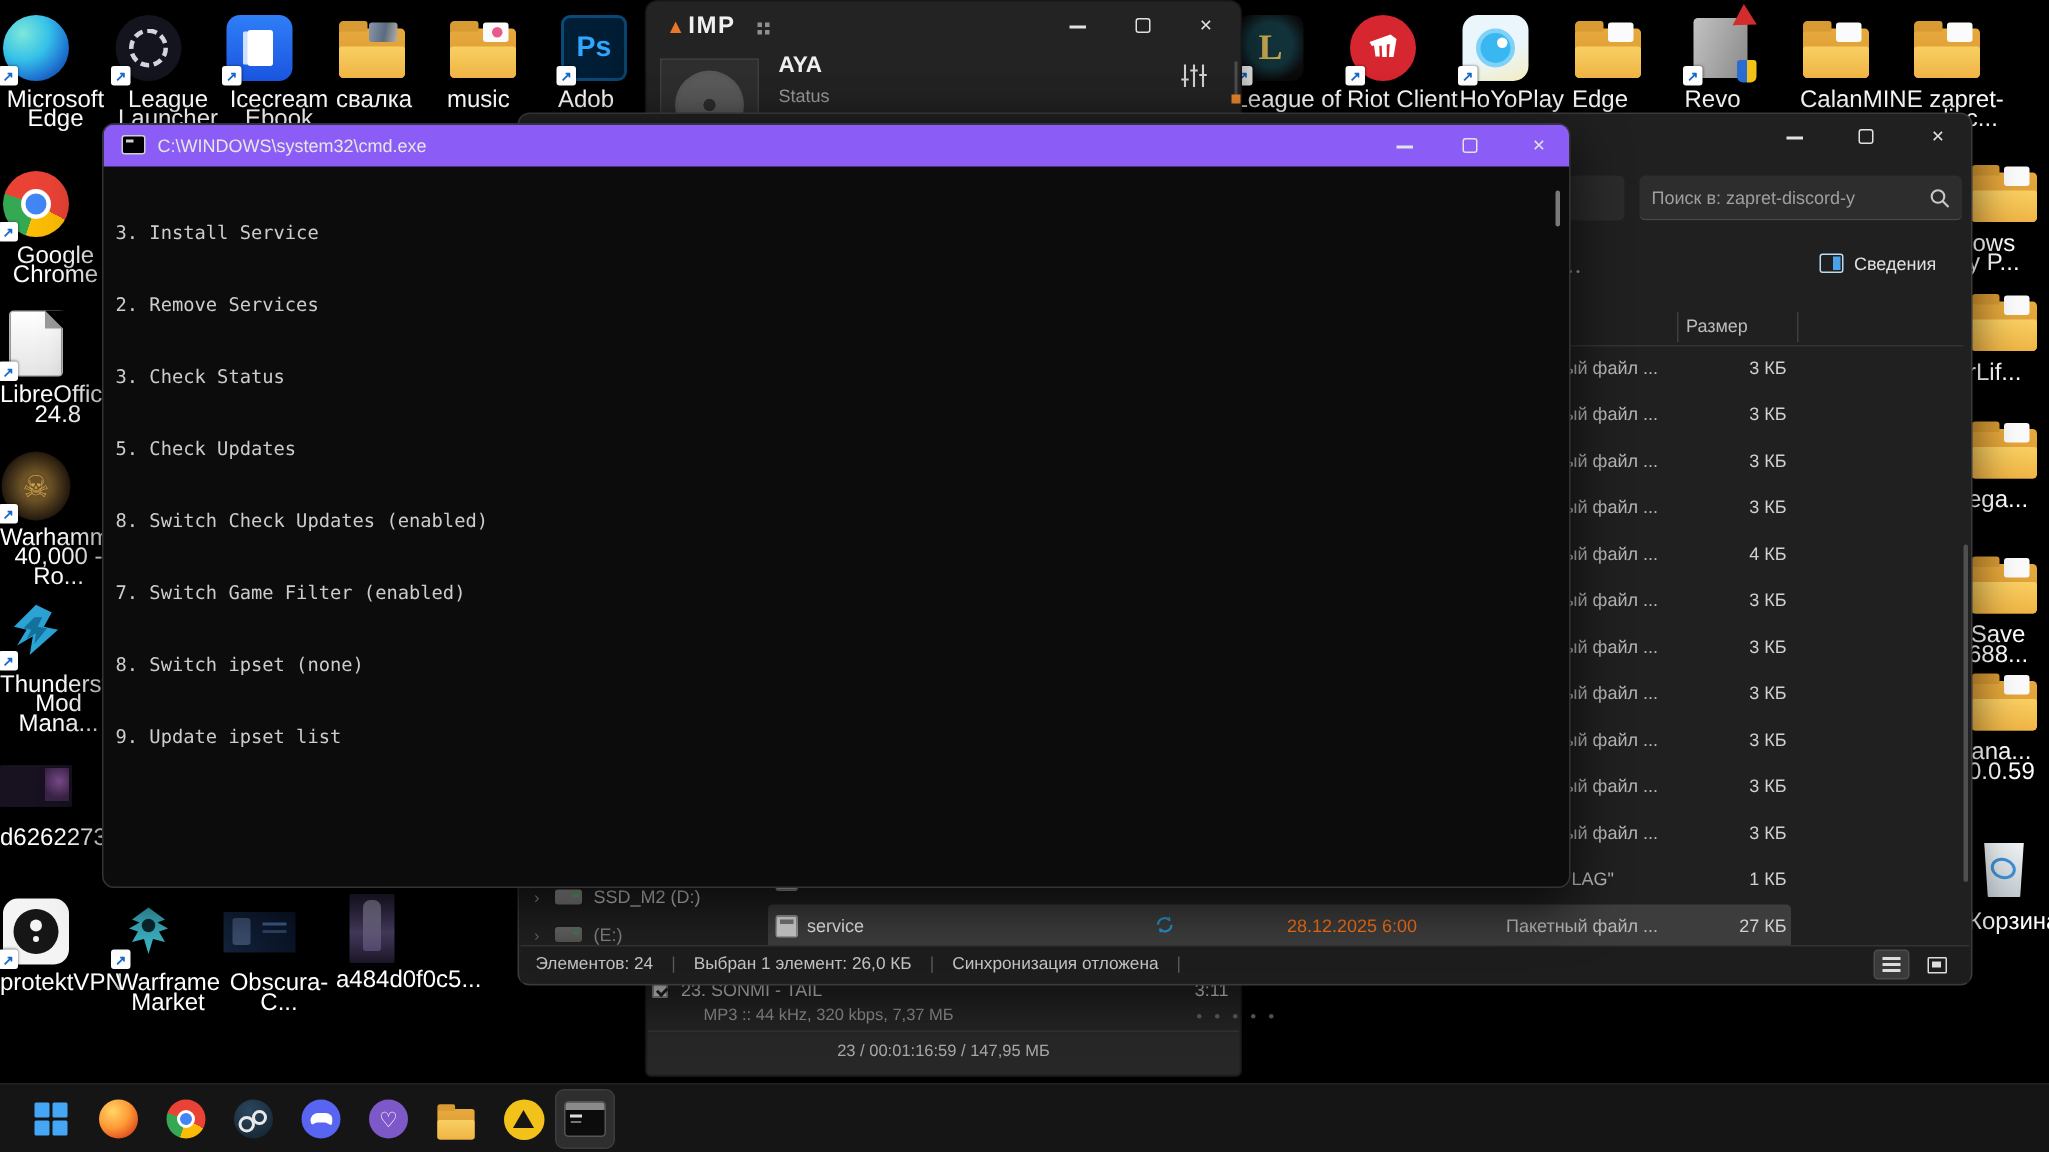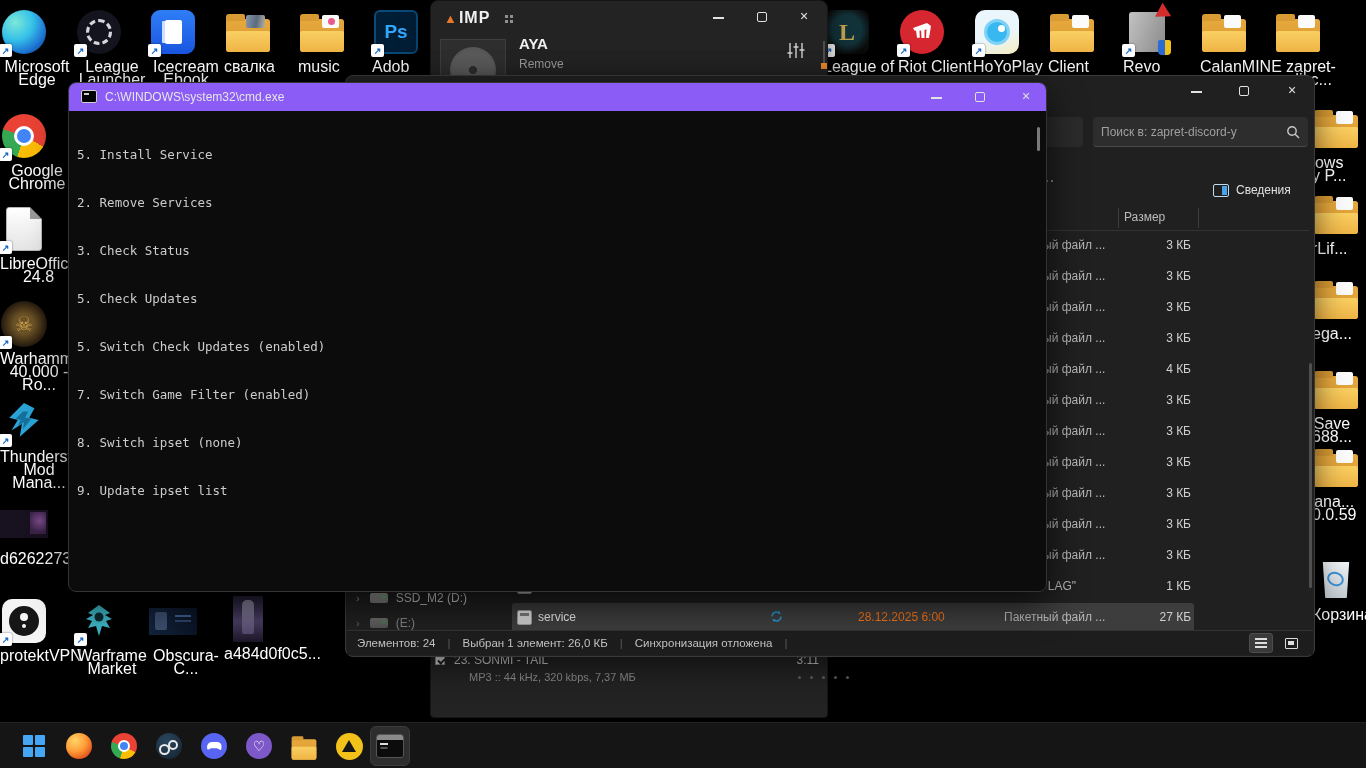--- a/index.html
+++ b/index.html
@@ -74,21 +74,21 @@
 .apl-sub{position:absolute;left:38px;right:8px;top:669px;height:14px;font-size:11px;color:#8a8a8a;display:flex;align-items:center}
 .apl-dots{margin-left:auto;margin-right:18px;width:3px;height:3px;border-radius:50%;background:#5c5c5c;box-shadow:12px 0 #5c5c5c,24px 0 #5c5c5c,36px 0 #5c5c5c,48px 0 #5c5c5c}
 .apl-foot{position:absolute;left:1px;right:1px;bottom:1px;height:29px;background:#272727;border-top:1px solid #333;text-align:center;font-size:11px;color:#a8a8a8;line-height:26px}
 
 
 .expl{position:absolute;left:345px;top:75px;width:970px;height:582px;background:#202020;border:1px solid #3a3a3a;border-radius:8px;z-index:2;box-shadow:0 10px 30px rgba(0,0,0,.55)}
 .ex-addr{position:absolute;left:690px;top:41px;width:47px;height:30px;background:#2b2b2b;border-radius:4px}
 .ex-search{position:absolute;left:747px;top:41px;width:215px;height:30px;background:#2d2d2d;border-radius:4px;border-bottom:1px solid #4a4a4a;display:flex;align-items:center;padding:0 8px;font-size:12px;color:#9f9f9f;white-space:nowrap;overflow:hidden}
 .ex-search svg{margin-left:auto;flex:none}
 .ex-more{position:absolute;left:700px;top:104px;width:2px;height:2px;border-radius:50%;background:#9a9a9a;box-shadow:5px 0 #9a9a9a}
-.ex-details{position:absolute;left:867px;top:93px;height:28px;display:flex;align-items:flex-end;gap:7px;font-size:12px;color:#e0e0e0}
+.ex-details{position:absolute;left:867px;top:93px;height:28px;display:flex;align-items:flex-start;gap:7px;font-size:12px;color:#e0e0e0}
 .ex-details i{width:16px;height:13px;border:1.5px solid #bcdcf2;border-radius:2px;position:relative}
 .ex-details i::after{content:"";position:absolute;right:1px;top:1px;bottom:1px;width:5px;background:#4aa3e8}
 .ex-hdr{position:absolute;left:170px;right:5px;top:131px;height:24px;border-bottom:1px solid #333;font-size:12px;color:#bbb}
 .ex-hdr .h-size{position:absolute;left:608px;top:3px}
 .ex-hdr .sep{position:absolute;top:1px;width:1px;height:20px;background:#3d3d3d}
 .frow{position:absolute;left:166px;width:682px;height:30px;font-size:12px}
 .frow.sel{background:#3d3d3d;border-radius:3px}
 .fic{position:absolute;left:5px;top:7px;width:15px;height:15px;background:linear-gradient(#e8e8e8,#c9c9c9);border-radius:2px;border:1px solid #9a9a9a}
 .fic::after{content:"";position:absolute;left:2px;top:2px;right:2px;height:3px;background:#7c7c7c}
 .fname{position:absolute;left:26px;top:7px;color:#e8e8e8}
@@ -301,21 +301,21 @@
     </div>
   <div class="dlabel">HoYoPlay</div>
 </div>
 <div class="dicon" style="left:1048px;top:8px">
   <div class="icbox">
       <span class="folder">
         <i class="page"></i>
         <i class="flap"></i>
       </span>
     </div>
-  <div class="dlabel">Client</div>
+  <div class="dlabel">Edge</div>
 </div>
 <div class="dicon" style="left:1123px;top:8px">
   <div class="icbox">
       <span class="revo">
         <i></i>
       </span>
       <span class="sc">↗</span>
     </div>
   <div class="dlabel">Revo</div>
 </div>
@@ -398,39 +398,40 @@
 <div class="aimp">
   <div class="aimp-logo"><b>▲</b><span>IMP</span></div>
   <span class="aimp-grid"></span>
   <span class="minus" style="left:282px;top:16px"></span>
   <span class="maxi" style="left:326px;top:11px"></span>
   <span class="winbtn" style="left:364px;top:8px">×</span>
   <div class="art">
       <i></i>
     </div>
   <div class="aimp-title">AYA</div>
-  <div class="aimp-artist">Remove</div>
+  <div class="aimp-artist">Status</div>
   <span class="aimp-eq"><svg width="20" height="17" viewBox="0 0 20 17">
         <g stroke="#cfcfcf" stroke-width="1.4" fill="none">
           <path d="M4 1v15M10 1v15M16 1v15"></path>
           <path d="M1.5 11h5M7.5 5h5M13.5 8h5"></path>
         </g>
       </svg></span>
   <div class="aimp-vol">
       <i></i>
     </div>
   <div class="apl-row">
     <span class="apl-chk"></span>
     <span>23. SONMI - TAIL</span>
     <span class="apl-time">3:11</span>
   </div>
   <div class="apl-sub">
     <span>MP3 :: 44 kHz, 320 kbps, 7,37 МБ</span>
     <span class="apl-dots"></span>
   </div>
+  <div class="apl-foot">23 / 00:01:16:59 / 147,95 МБ</div>
 </div>
 
 <div class="expl">
   <span class="minus" style="left:845px;top:15px"></span>
   <span class="maxi" style="left:893px;top:10px"></span>
   <span class="winbtn" style="left:937px;top:7px">×</span>
   <div class="ex-addr"></div>
   <div class="ex-search">
     <span>Поиск в: zapret-discord-y</span>
     <svg width="14" height="14" viewBox="0 0 14 14">
@@ -547,25 +548,25 @@
 
 <div class="cmd">
   <div class="cmd-tb">
     <span class="cmd-ic"></span>
     <span class="cmd-title">C:\WINDOWS\system32\cmd.exe</span>
     <span class="minus" style="left:862px;top:14px"></span>
     <span class="maxi" style="left:906px;top:9px"></span>
     <span class="winbtn" style="left:948px;top:6px">×</span>
   </div>
   <div class="cmd-body">
-    <div>5. Install Service</div>
+    <div>3. Install Service</div>
     <div>2. Remove Services</div>
     <div>3. Check Status</div>
     <div>5. Check Updates</div>
-    <div>5. Switch Check Updates (enabled)</div>
+    <div>8. Switch Check Updates (enabled)</div>
     <div>7. Switch Game Filter (enabled)</div>
     <div>8. Switch ipset (none)</div>
     <div>9. Update ipset list</div>
     
     
     
     
   </div>
   <div class="cmd-scroll"></div>
 </div>

